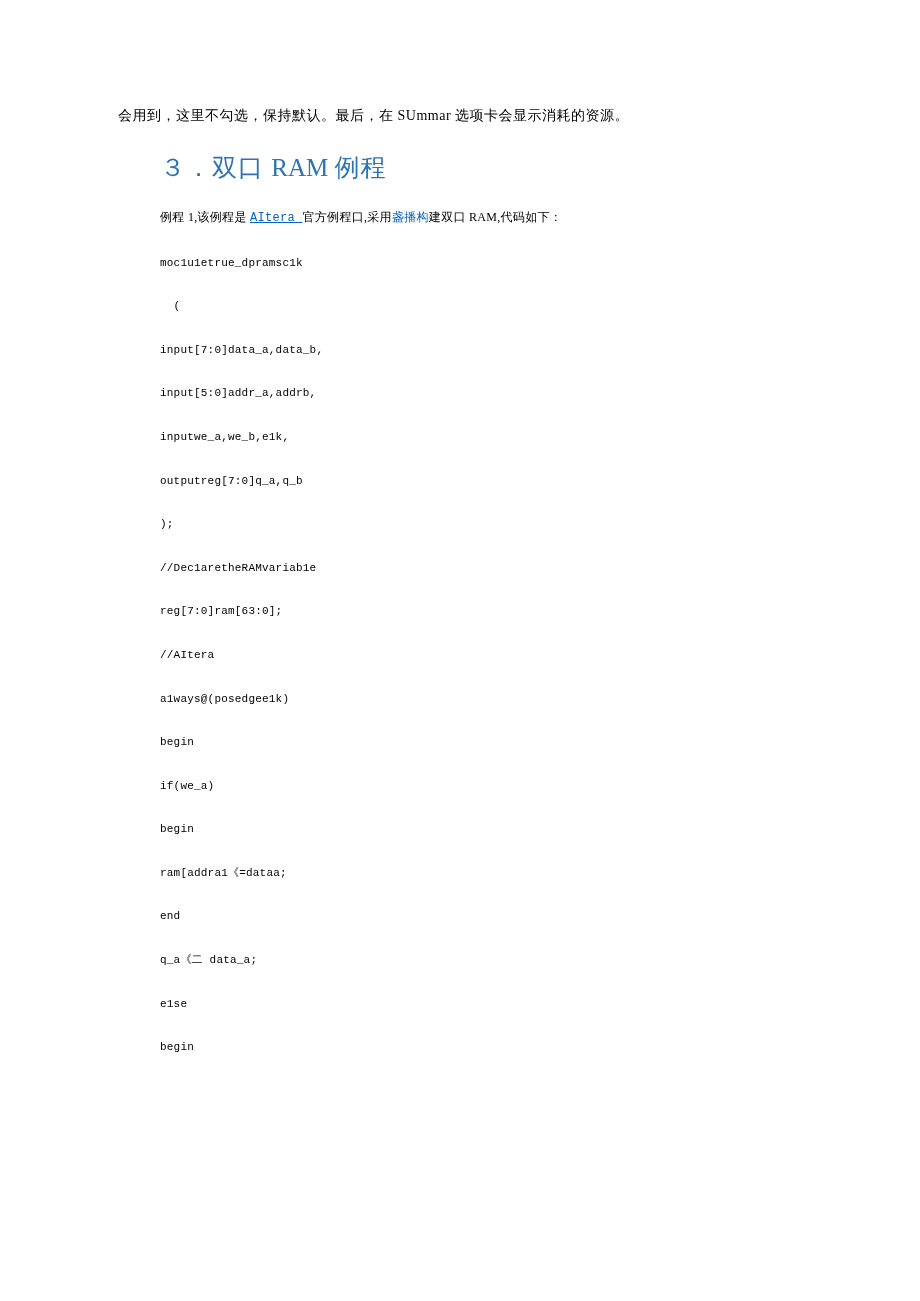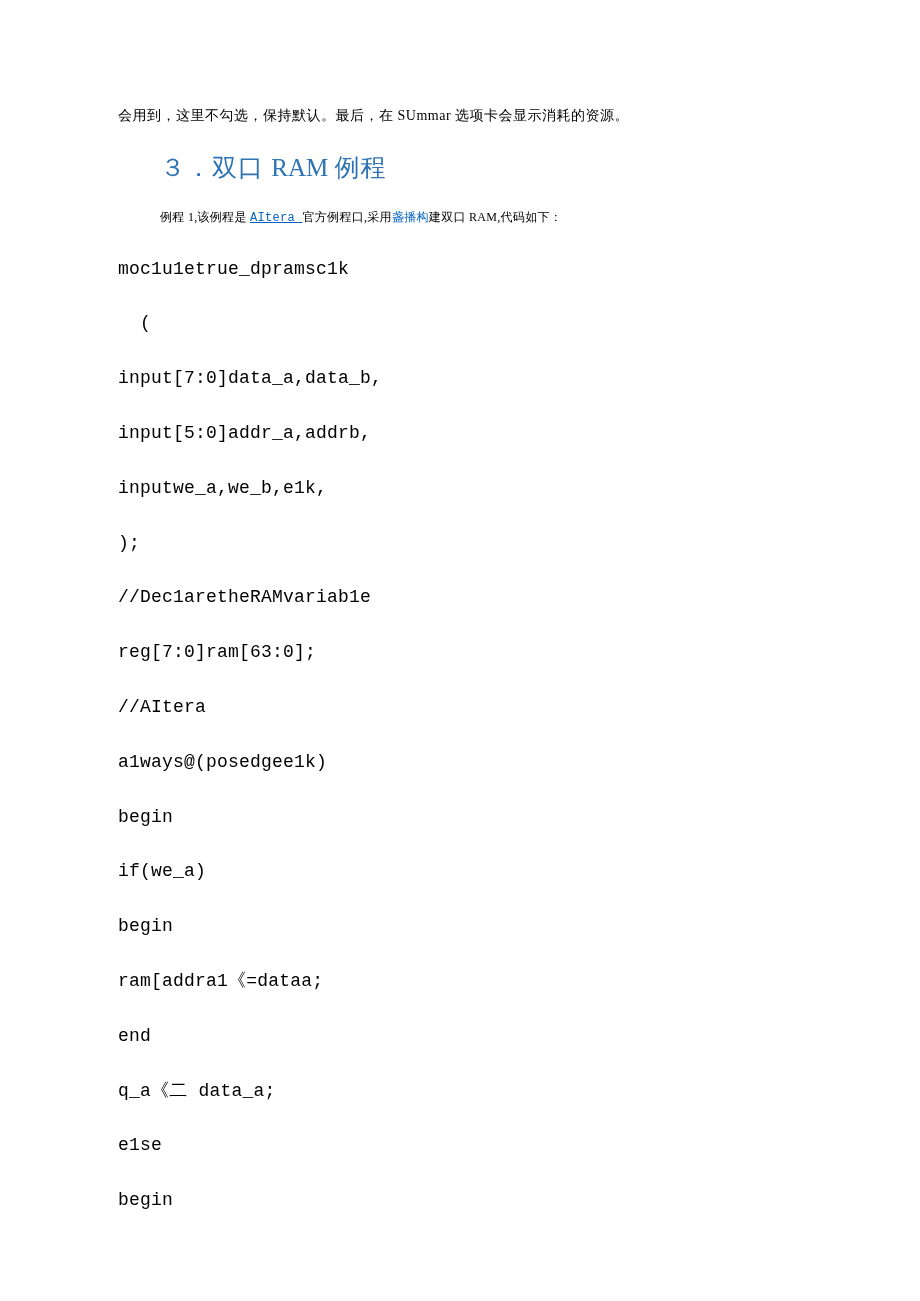--- a/index.html
+++ b/index.html
@@ -47,21 +47,22 @@
   }
   a.link {
     color: #0563c1;
     text-decoration: underline;
   }
   a.link2 {
     color: #0563c1;
     text-decoration: none;
   }
   .codeblock {
-    font-size: 18px;
+    margin-left: 42px;
+    font-size: 11px;
     line-height: 1.6;
   }
   .codeblock p {
     margin: 0 0 26px 0;
     font-family: "Courier New", "SimSun", monospace;
     letter-spacing: 0.2px;
     white-space: pre;
   }
 </style>
 </head>
@@ -78,20 +79,21 @@
   <p class="para1">
     <span>例程 1,该例程是 </span><a href="#" class="link mono-inline">AItera </a><span>官方例程口,采用</span><a href="#" class="link2">盏播构</a><span>建双口 RAM,代码如下：</span>
   </p>
 
   <div class="codeblock">
     <p>moc1u1etrue_dpramsc1k</p>
     <p>  (</p>
     <p>input[7:0]data_a,data_b,</p>
     <p>input[5:0]addr_a,addrb,</p>
     <p>inputwe_a,we_b,e1k,</p>
+    <p>outputreg[7:0]q_a,q_b</p>
     <p>);</p>
     <p>//Dec1aretheRAMvariab1e</p>
     <p>reg[7:0]ram[63:0];</p>
     <p>//AItera</p>
     <p>a1ways@(posedgee1k)</p>
     <p>begin</p>
     <p>if(we_a)</p>
     <p>begin</p>
     <p>ram[addra1《=dataa;</p>
     <p>end</p>

